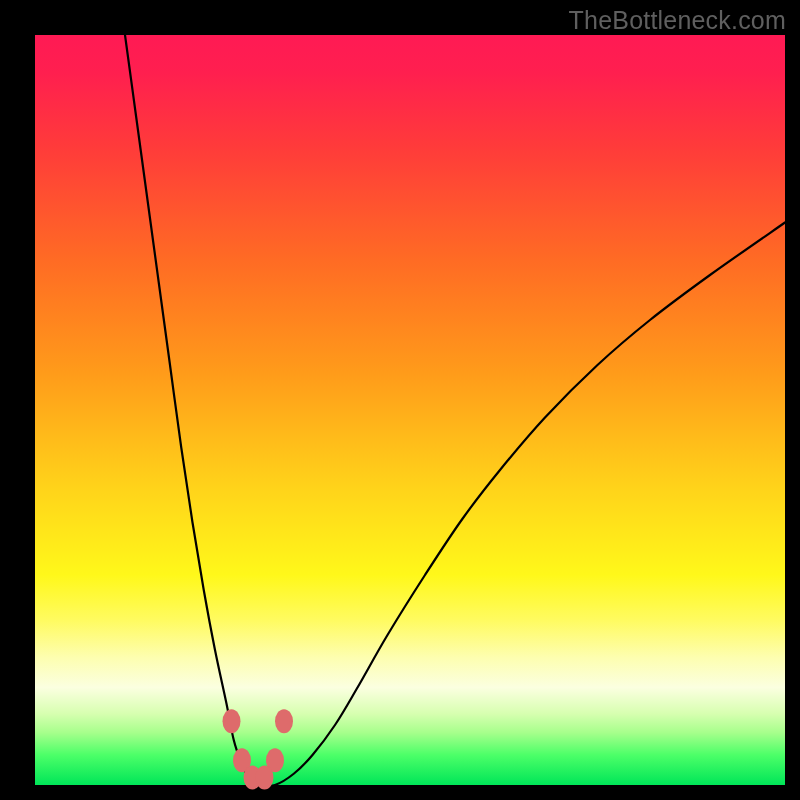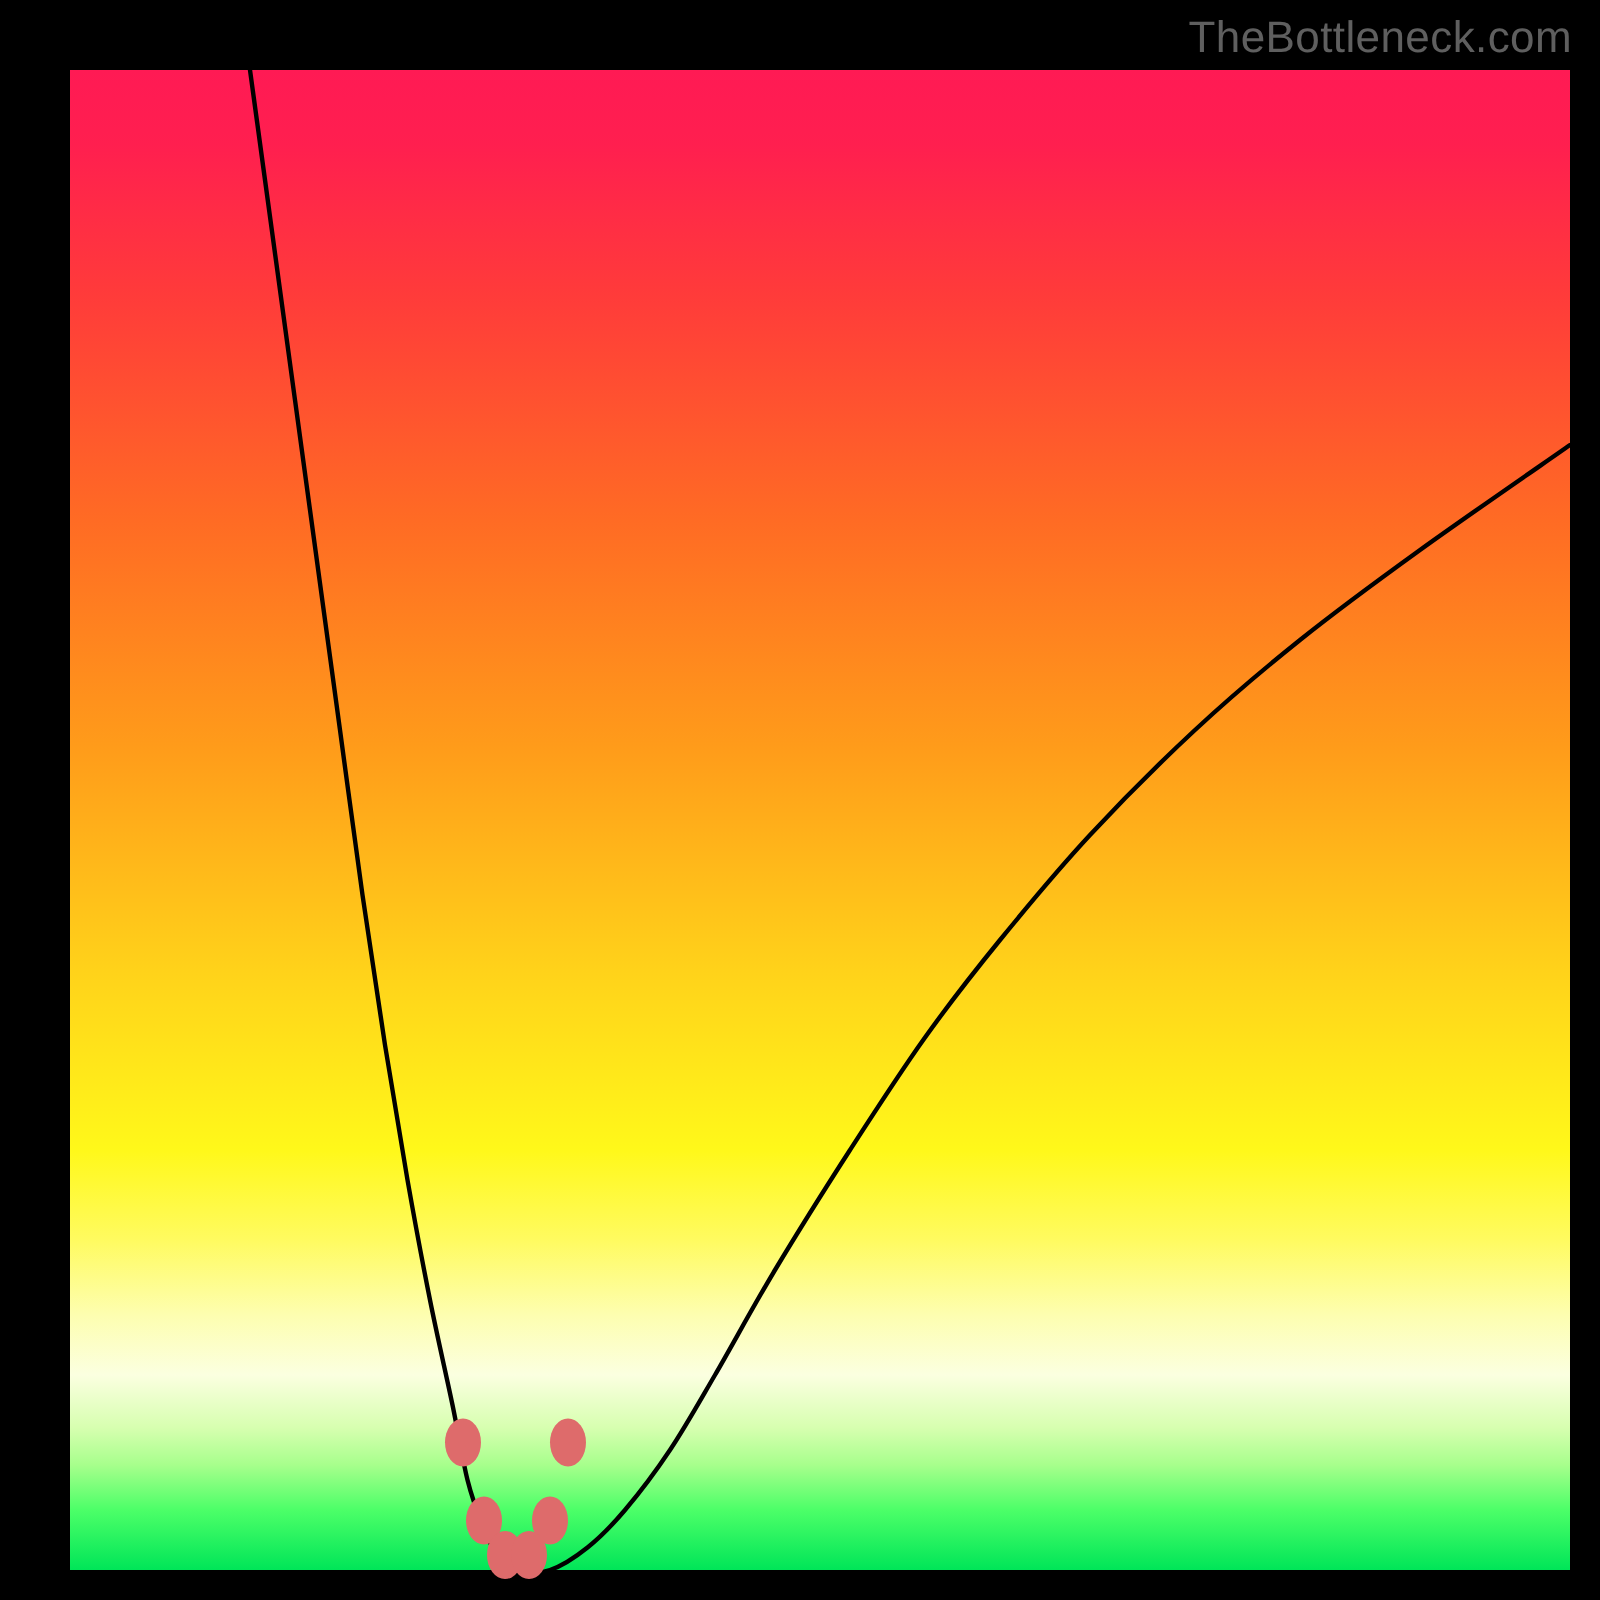--- a/index.html
+++ b/index.html
@@ -31,21 +31,21 @@
     left: 0;
     top: 0;
     width: 100%;
     height: 100%;
   }
   .watermark {
     position: absolute;
     top: 6px;
     right: 14px;
     color: #5f5f5f;
-    font-size: 22px;
+    font-size: 25px;
     font-weight: 400;
     letter-spacing: 0.2px;
     user-select: none;
   }
   .curve-svg {
     position: absolute;
     left: 0;
     top: 0;
     width: 100%;
     height: 100%;

